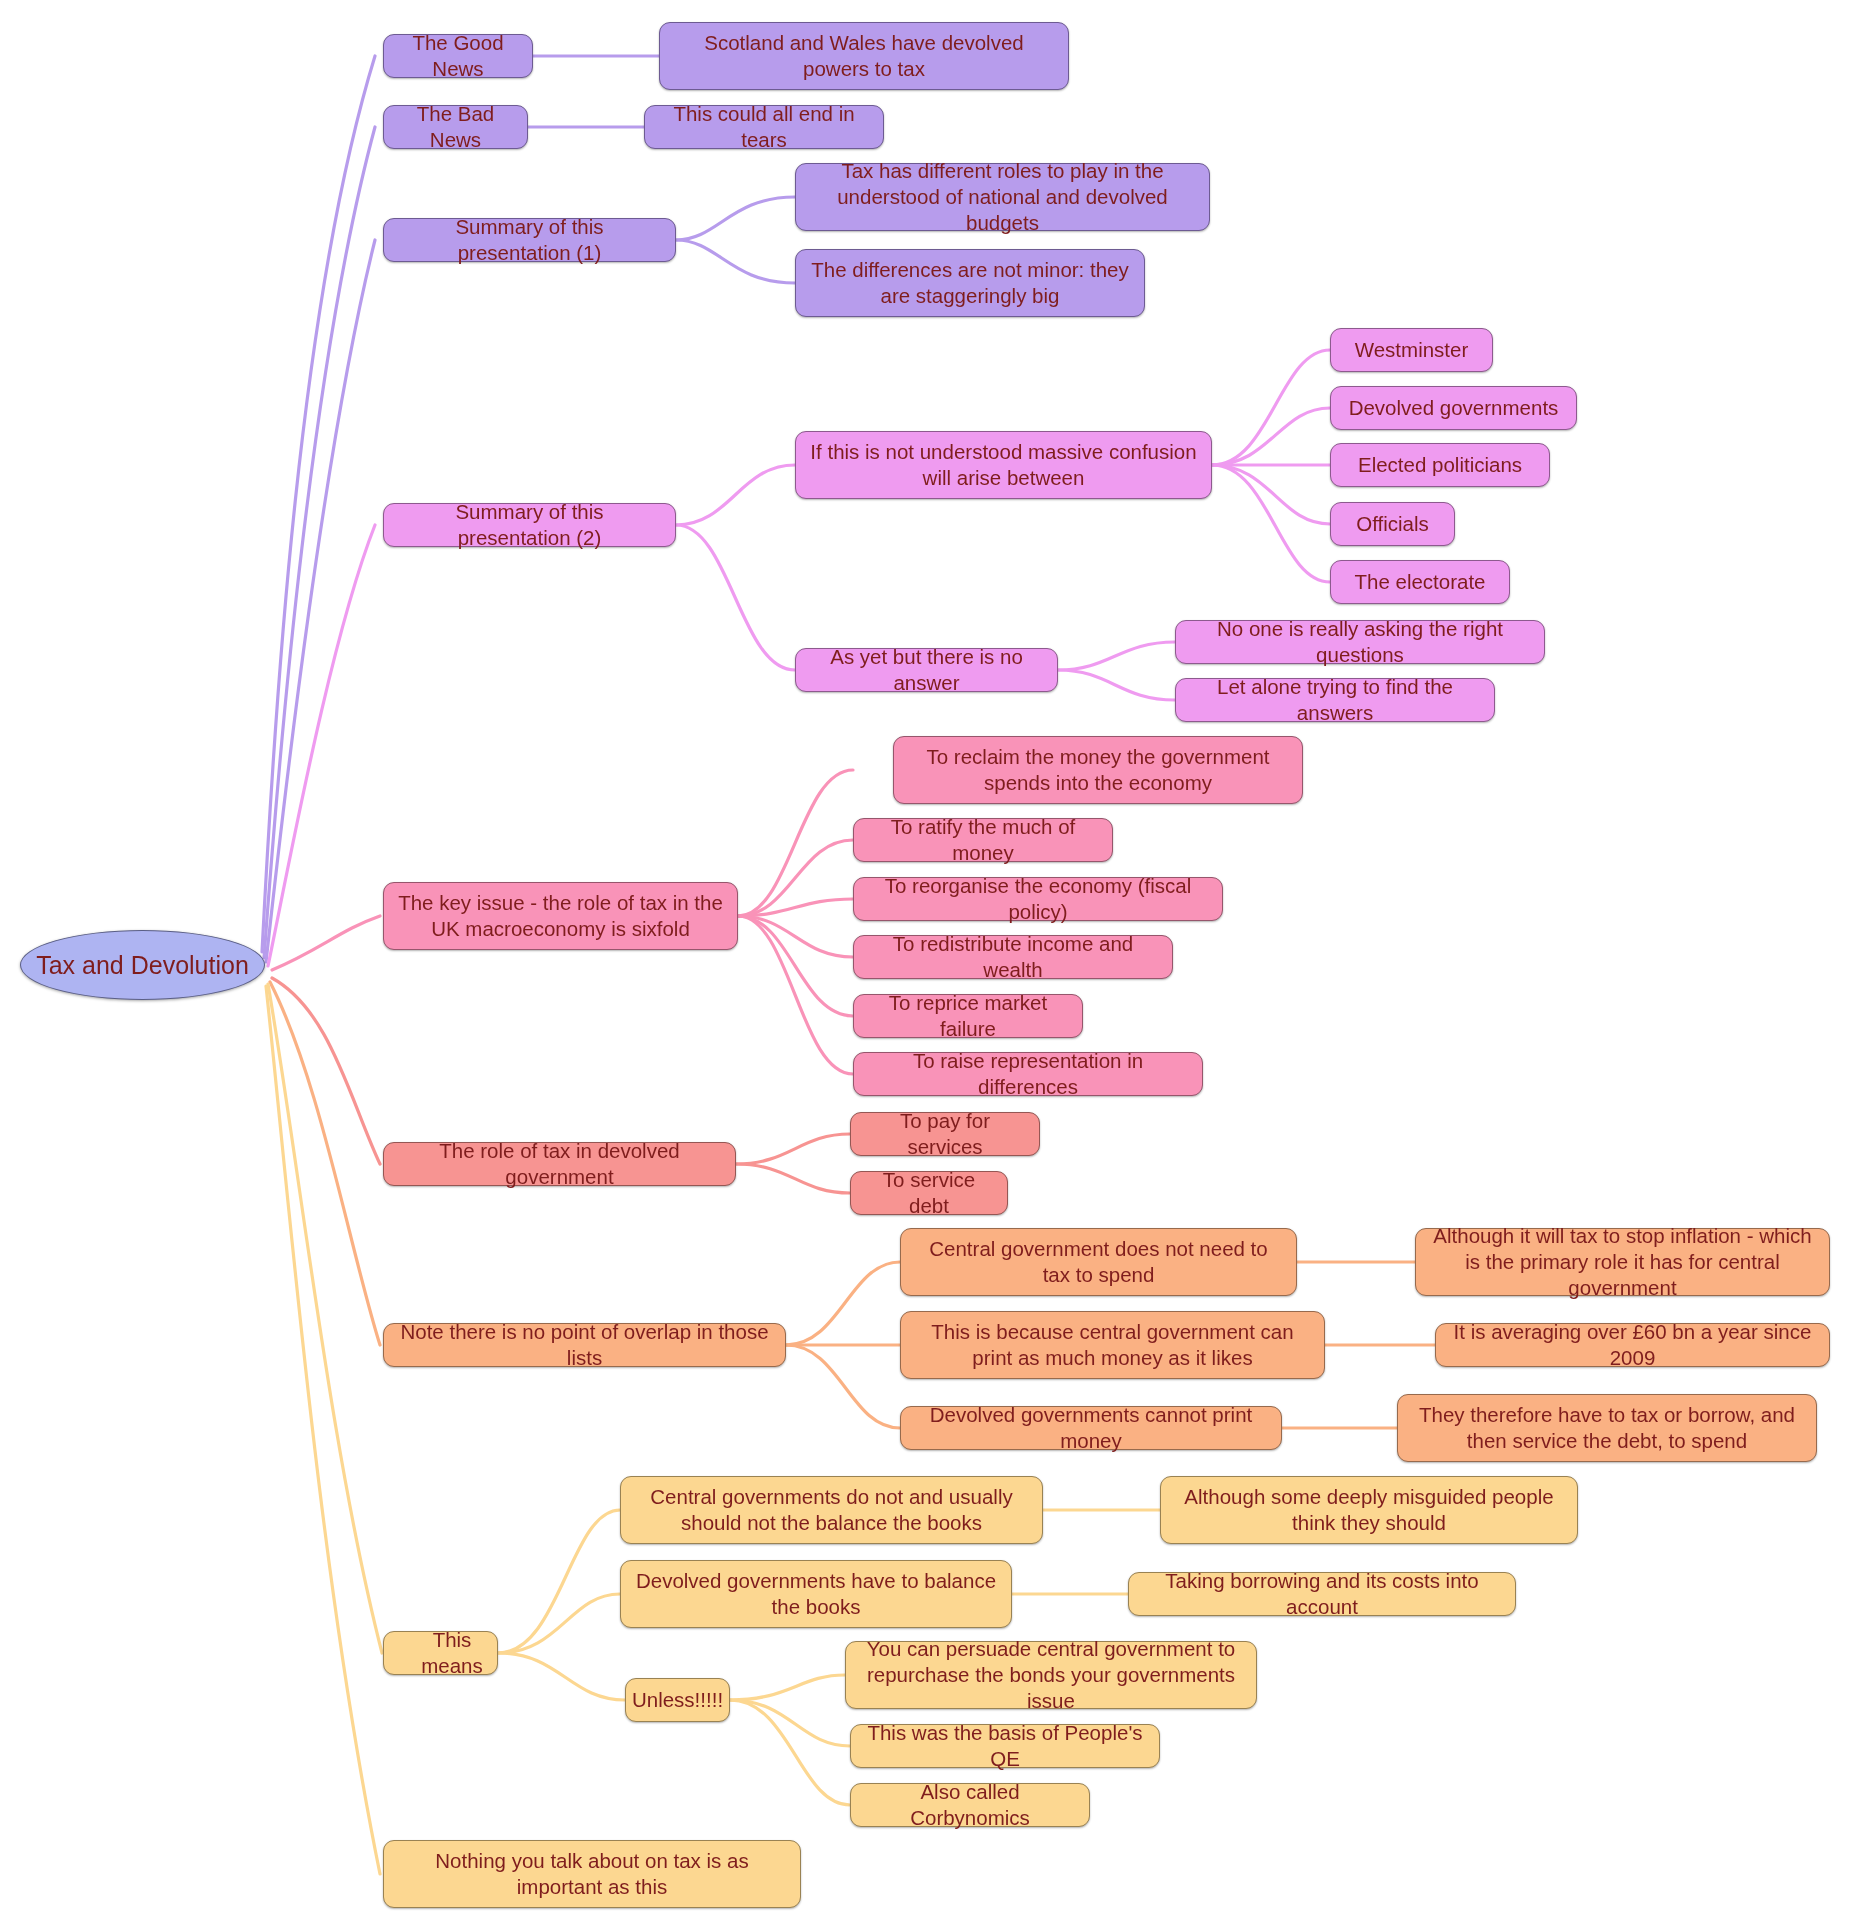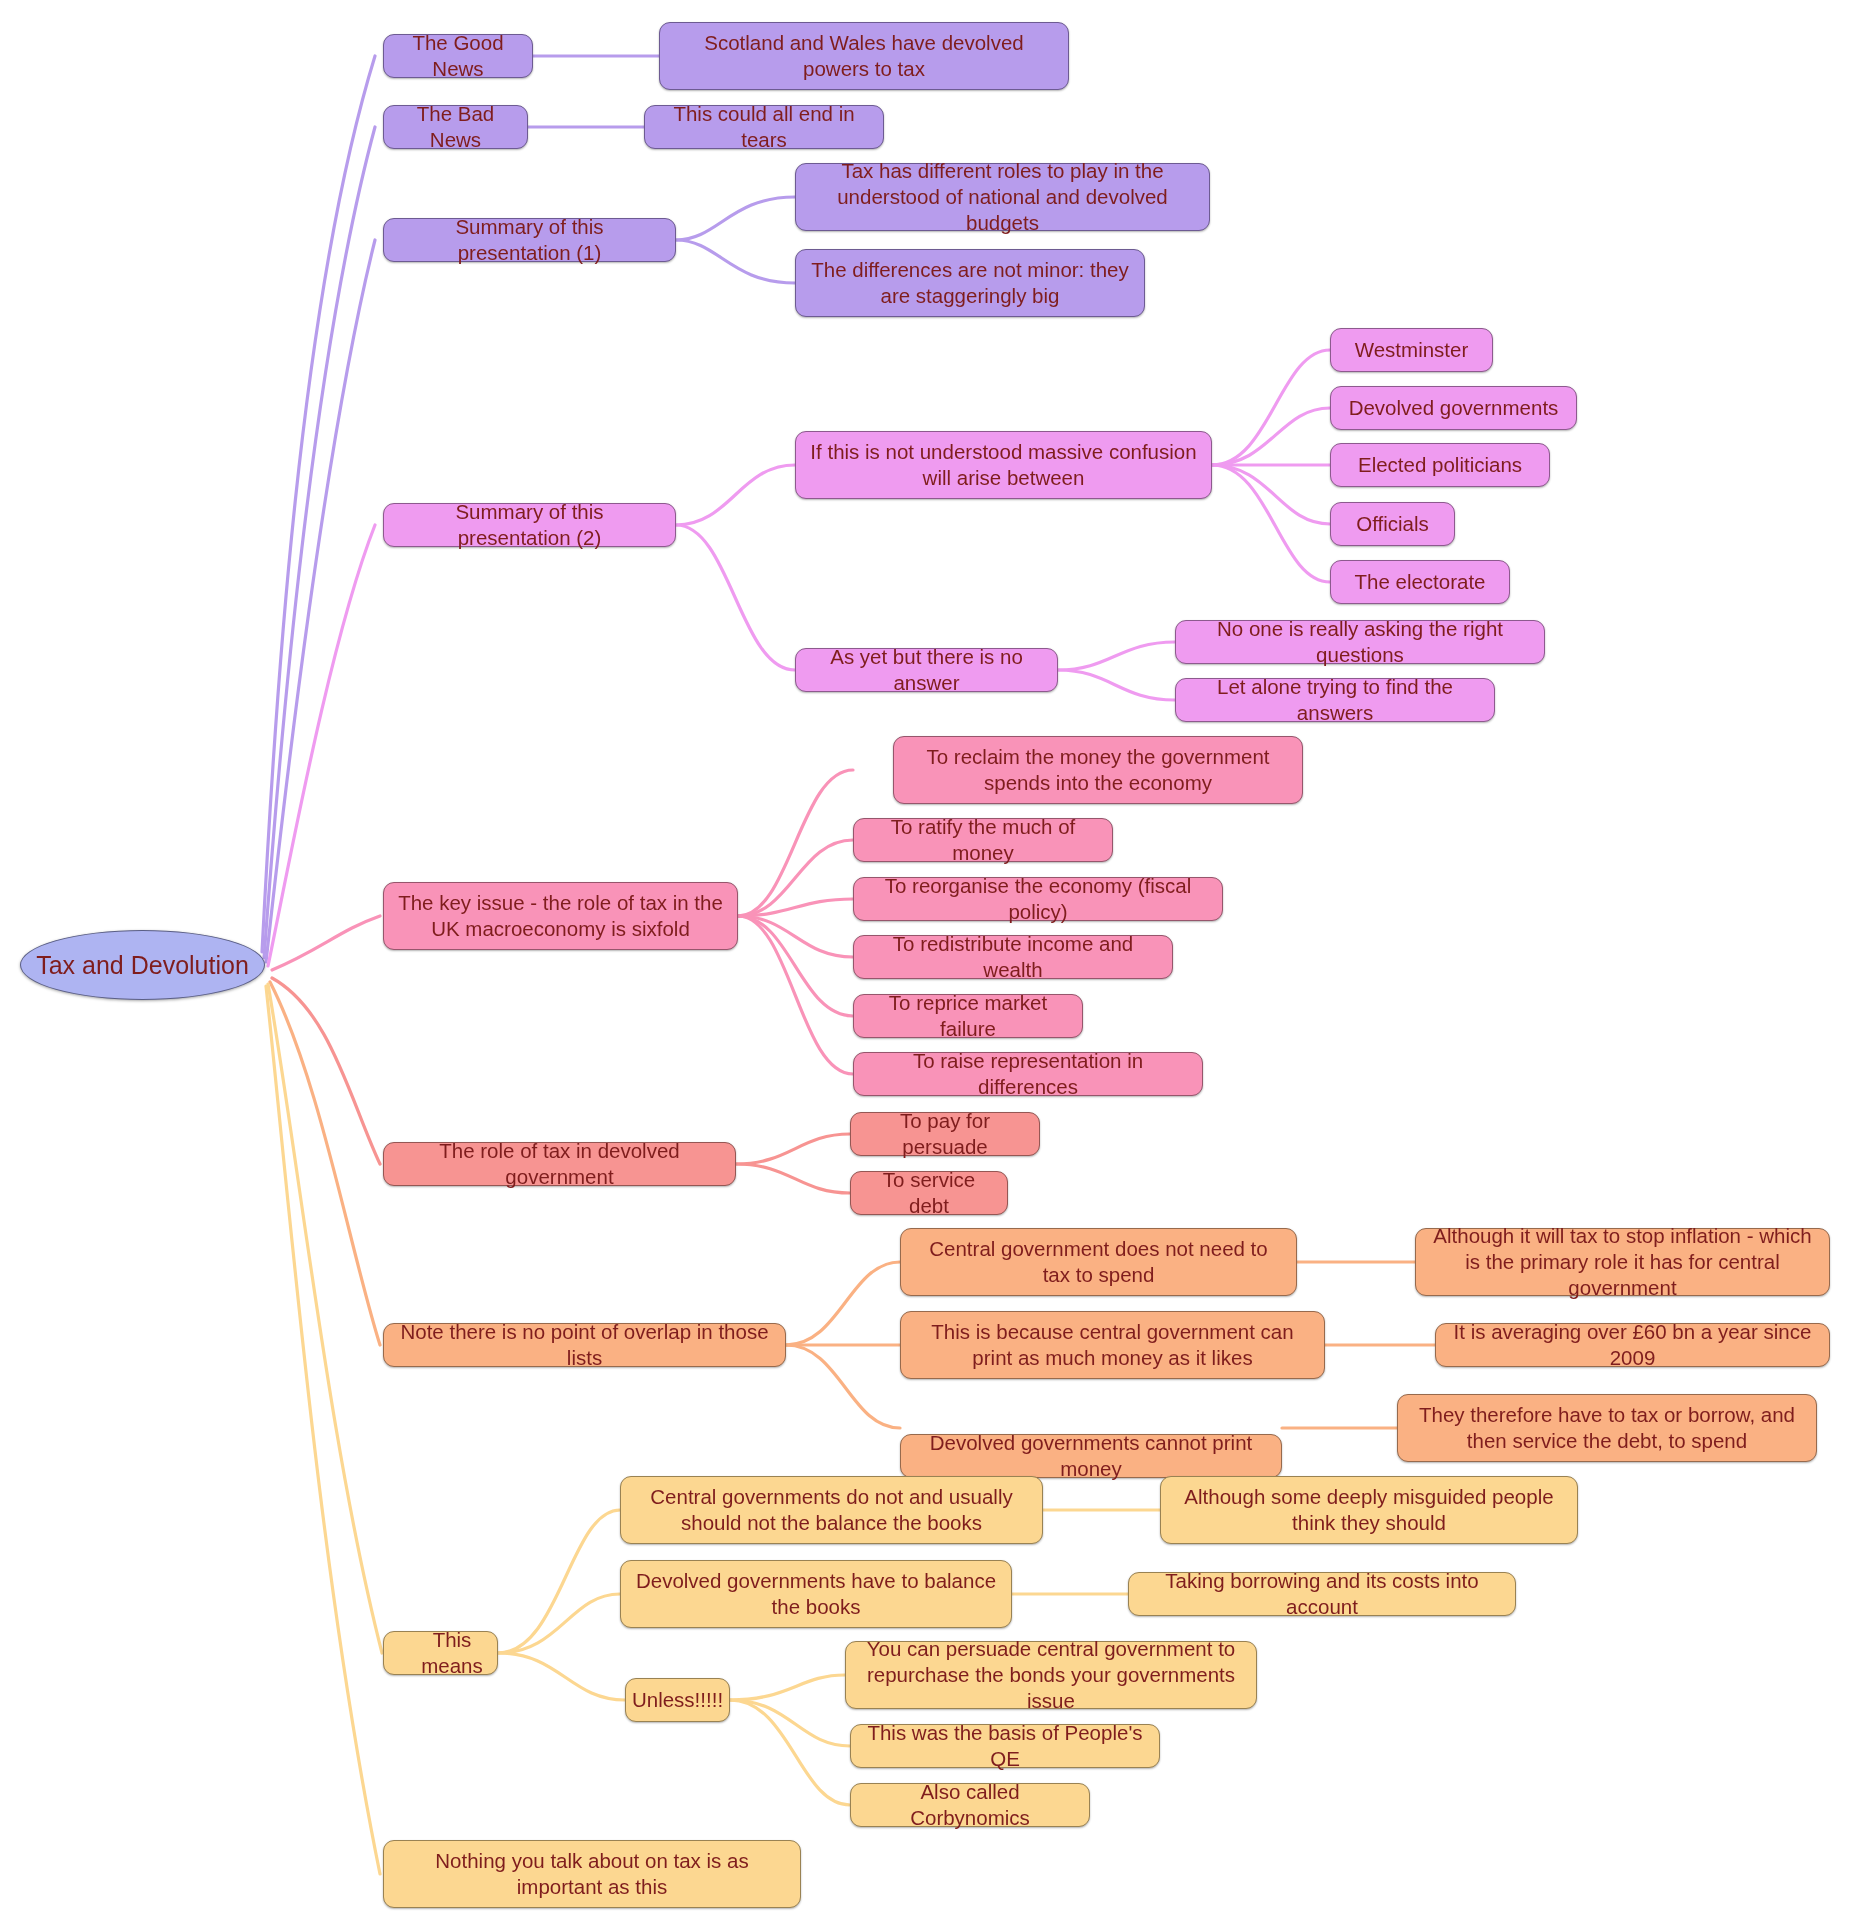--- a/index.html
+++ b/index.html
@@ -206,42 +206,42 @@
     <span>To reprice market failure</span>
   </div>
   <div class="node c-pink" style="left:853px; top:1052px; width:350px; height:44px;">
     <span>To raise representation in differences</span>
   </div>
 
   <div class="node c-red" style="left:383px; top:1142px; width:353px; height:44px;">
     <span>The role of tax in devolved government</span>
   </div>
   <div class="node c-red" style="left:850px; top:1112px; width:190px; height:44px;">
-    <span>To pay for persuade</span>
+    <span>To pay for services</span>
   </div>
   <div class="node c-red" style="left:850px; top:1171px; width:158px; height:44px;">
     <span>To service debt</span>
   </div>
 
   <div class="node c-orange" style="left:383px; top:1323px; width:403px; height:44px;">
     <span>Note there is no point of overlap in those lists</span>
   </div>
   <div class="node c-orange" style="left:900px; top:1228px; width:397px; height:68px;">
     <span>Central government does not need to tax to spend</span>
   </div>
   <div class="node c-orange" style="left:1415px; top:1228px; width:415px; height:68px;">
     <span>Although it will tax to stop inflation - which is the primary role it has for central government</span>
   </div>
   <div class="node c-orange" style="left:900px; top:1311px; width:425px; height:68px;">
     <span>This is because central government can print as much money as it likes</span>
   </div>
   <div class="node c-orange" style="left:1435px; top:1323px; width:395px; height:44px;">
     <span>It is averaging over £60 bn a year since 2009</span>
   </div>
-  <div class="node c-orange" style="left:900px; top:1406px; width:382px; height:44px;margin-top:28px;">
+  <div class="node c-orange" style="left:900px; top:1406px; width:382px; height:44px;">
     <span>Devolved governments cannot print money</span>
   </div>
   <div class="node c-orange" style="left:1397px; top:1394px; width:420px; height:68px;">
     <span>They therefore have to tax or borrow, and then service the debt, to spend</span>
   </div>
 
   <div class="node c-yellow" style="left:383px; top:1631px; width:115px; height:44px;padding-left:37px;">
     <span>This means</span>
   </div>
   <div class="node c-yellow" style="left:620px; top:1476px; width:423px; height:68px;">

